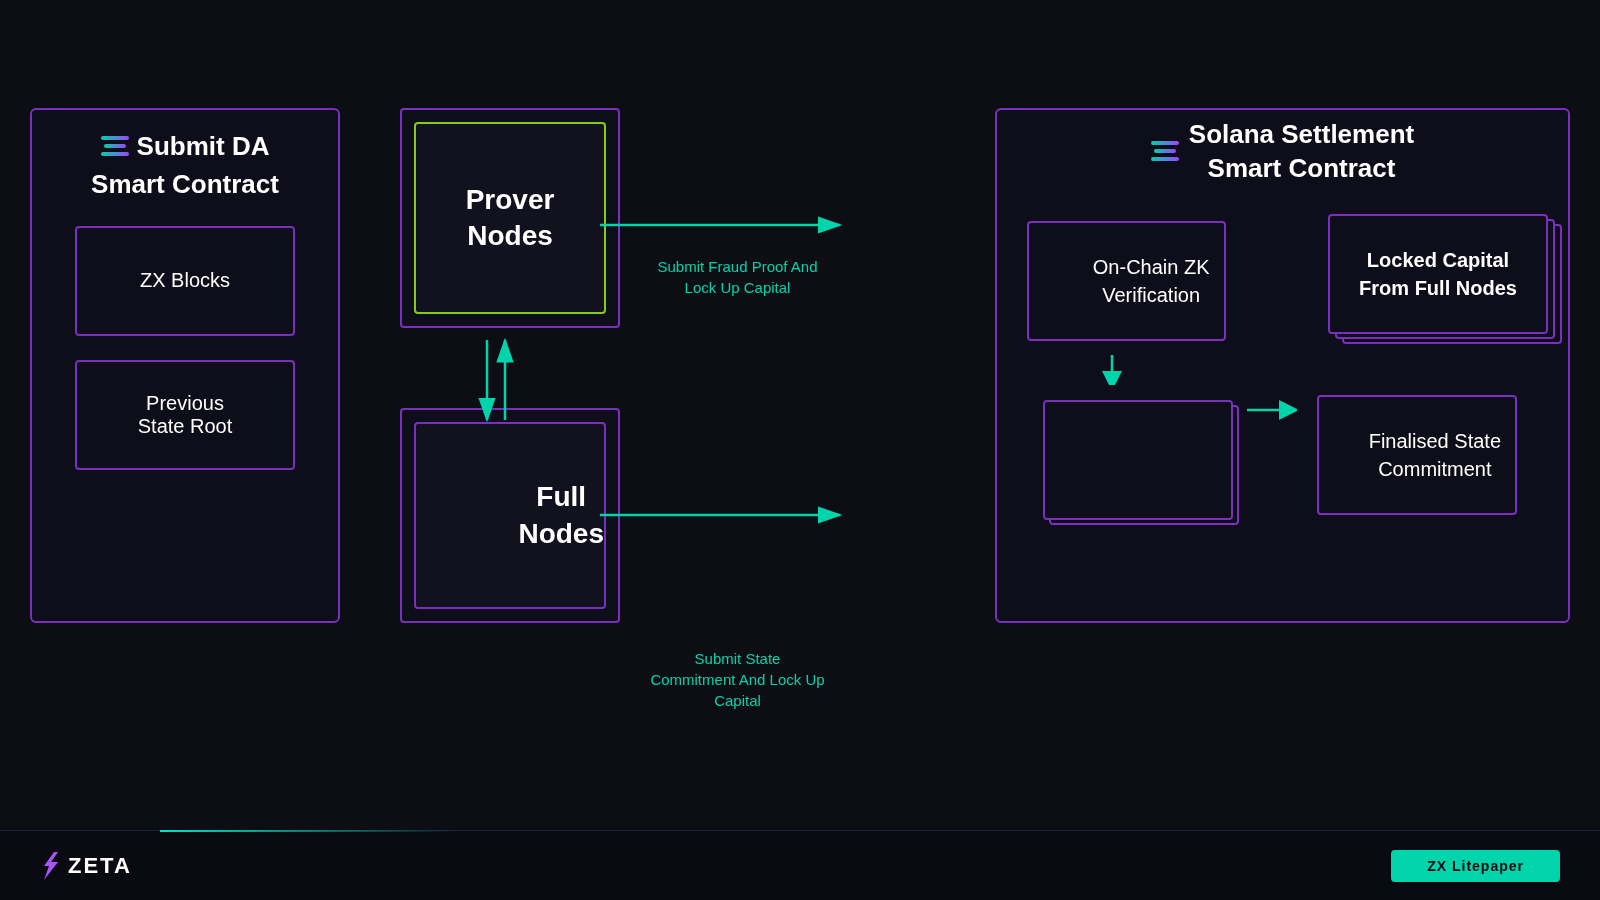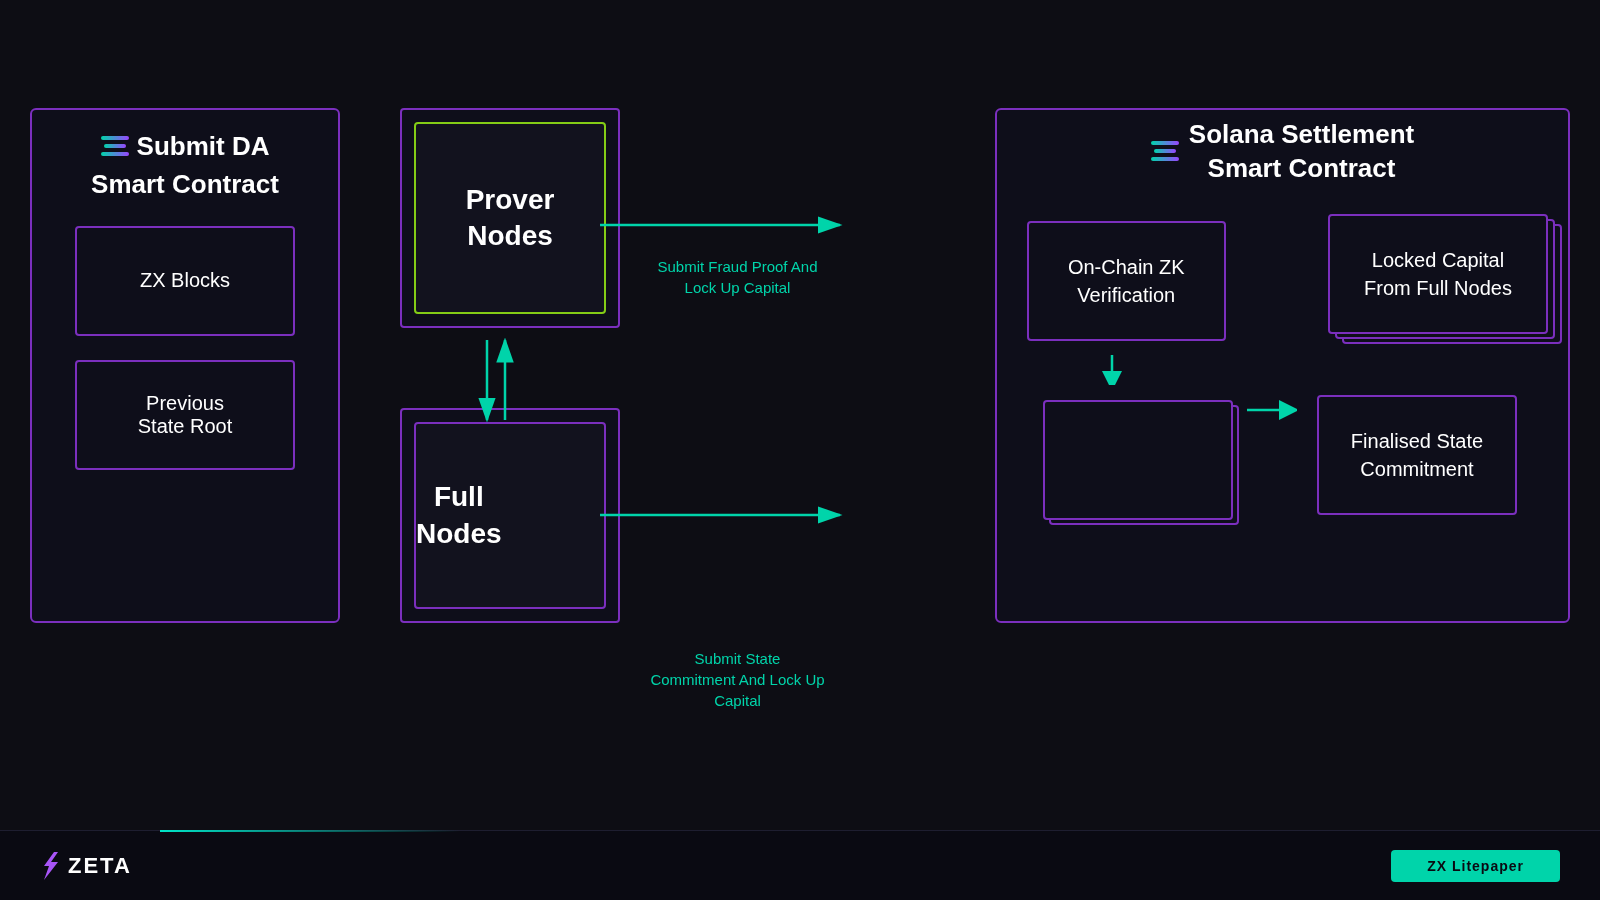--- a/index.html
+++ b/index.html
@@ -152,21 +152,21 @@
       position: absolute;
       left: 12px;
       top: 12px;
       right: 12px;
       bottom: 12px;
       border: 2px solid #7b2fbe;
       border-radius: 4px;
       background: #12121e;
       display: flex;
       align-items: center;
-      justify-content: flex-start;
+      justify-content: flex-end;
       color: #ffffff;
       font-size: 28px;
       font-weight: 700;
       text-align: center;
       line-height: 1.3;
     }
 
     
     .solana-settlement-box {
       position: absolute;
@@ -194,21 +194,21 @@
       flex-wrap: wrap;
     }
 
     .settlement-card {
       border: 2px solid #7b2fbe;
       border-radius: 4px;
       background: #0e0e1a;
       min-height: 120px;
       display: flex;
       align-items: center;
-      justify-content: center;
+      justify-content: flex-end;
       color: #ffffff;
       font-size: 20px;
       font-weight: 500;
       text-align: center;
       line-height: 1.4;
       padding: 14px;
     }
 
     
     .locked-capital-stack {
@@ -235,21 +235,21 @@
     }
 
     .locked-capital-stack .stack-card:nth-child(3) {
       right: 0; top: 0;
       width: 220px; height: 120px;
       display: flex;
       align-items: center;
       justify-content: center;
       color: #ffffff;
       font-size: 20px;
-      font-weight: 400;
+      font-weight: 700;
       text-align: center;
       line-height: 1.4;
       padding: 14px;
     }
 
     
     .pending-state-stack {
       position: relative;
       width: 200px;
       height: 135px;

